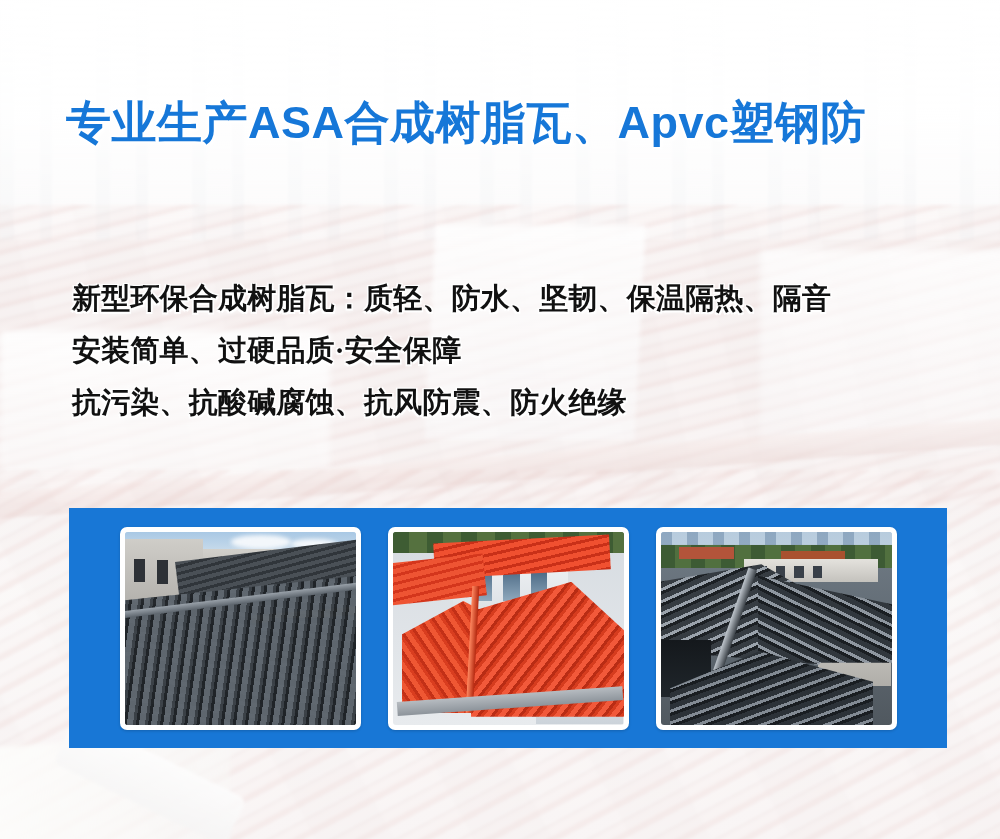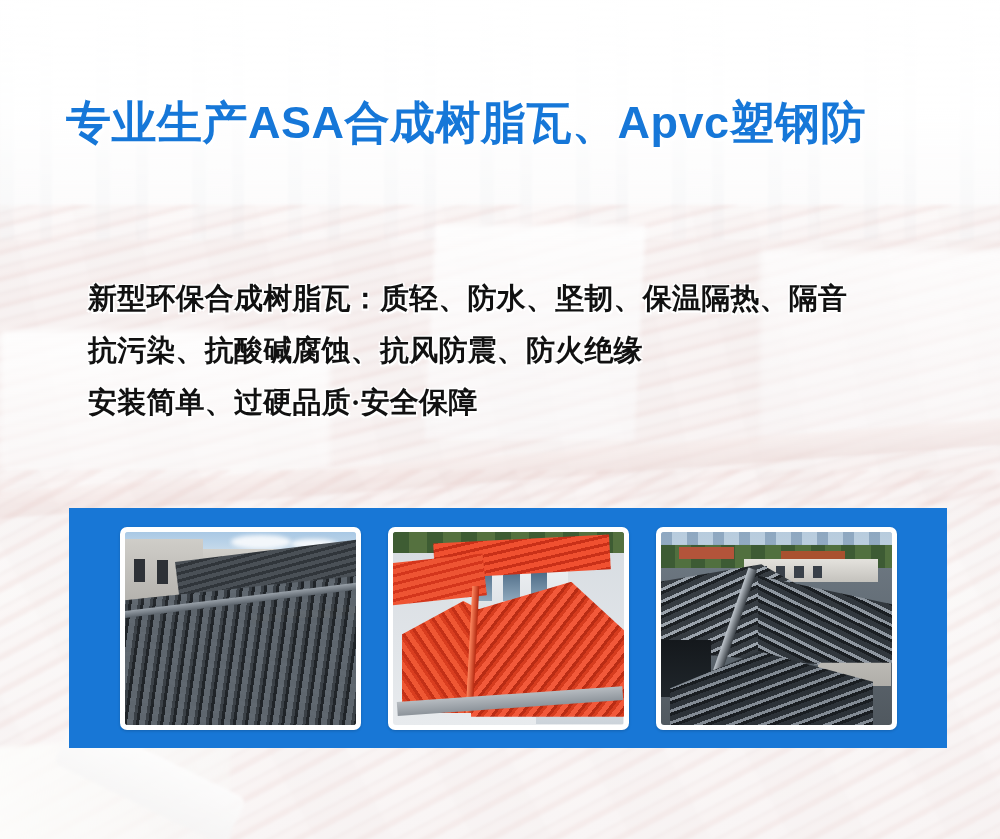--- a/index.html
+++ b/index.html
@@ -180,21 +180,21 @@
     white-space: nowrap;
     text-shadow:
       2px 0 0 #ffffff, -2px 0 0 #ffffff, 0 2px 0 #ffffff, 0 -2px 0 #ffffff,
       1.5px 1.5px 0 #ffffff, -1.5px 1.5px 0 #ffffff,
       1.5px -1.5px 0 #ffffff, -1.5px -1.5px 0 #ffffff,
       3px 3px 4px rgba(255,255,255,0.95);
   }
 
   .subhead {
     position: absolute;
-    left: 88px;
+    left: 72px;
     top: 272px;
     width: 880px;
     font-family: Liberation Serif, serif;
   }
   .subhead-line {
     font-size: 29px;
     font-weight: bold;
     line-height: 52px;
     letter-spacing: 0.2px;
     color: #111111;
@@ -397,22 +397,22 @@
   <div class="bg-veil"></div>
 
   <div class="content">
 
     <div class="headline">
       <div class="headline-line">专业生产ASA合成树脂瓦、Apvc塑钢防</div>
     </div>
 
     <div class="subhead">
       <div class="subhead-line">新型环保合成树脂瓦：质轻、防水、坚韧、保温隔热、隔音</div>
+      <div class="subhead-line">安装简单、过硬品质·安全保障</div>
       <div class="subhead-line">抗污染、抗酸碱腐蚀、抗风防震、防火绝缘</div>
-      <div class="subhead-line">安装简单、过硬品质·安全保障</div>
     </div>
 
     <div class="gallery">
 
       <div class="photo-frame">
         <div class="photo p1">
           <div class="sky"></div>
           <div class="cloud" style="left:46%;top:2%;width:26%;height:7%"></div>
           <div class="cloud" style="left:72%;top:4%;width:20%;height:5%"></div>
           <div class="bldg-l"></div>

